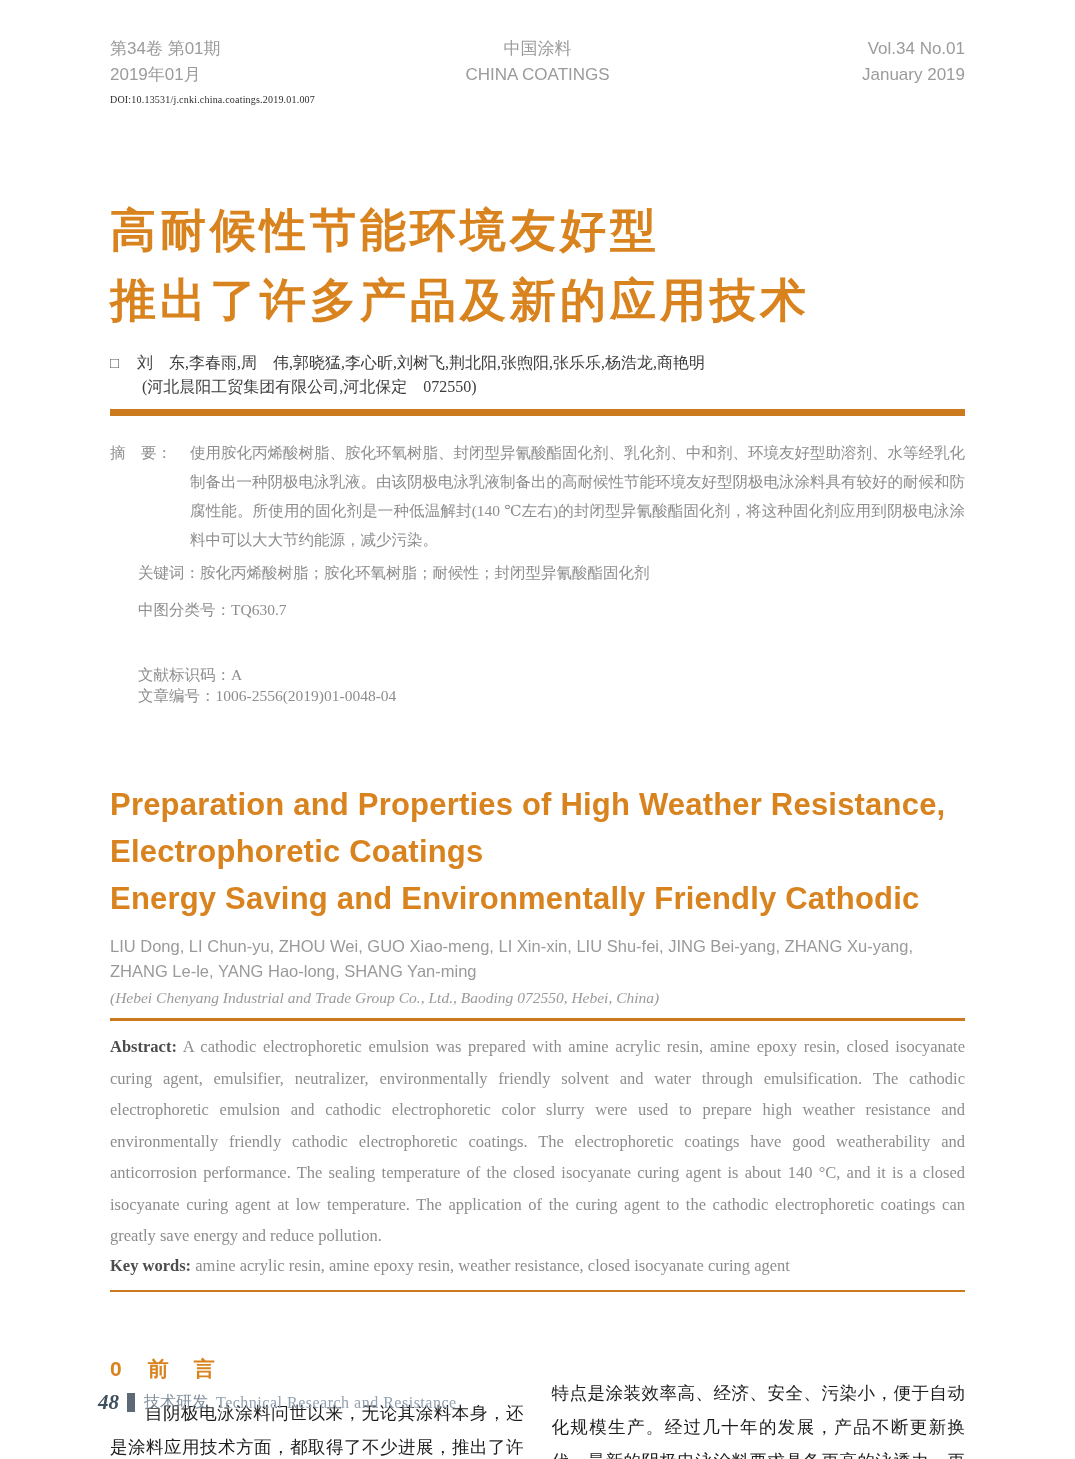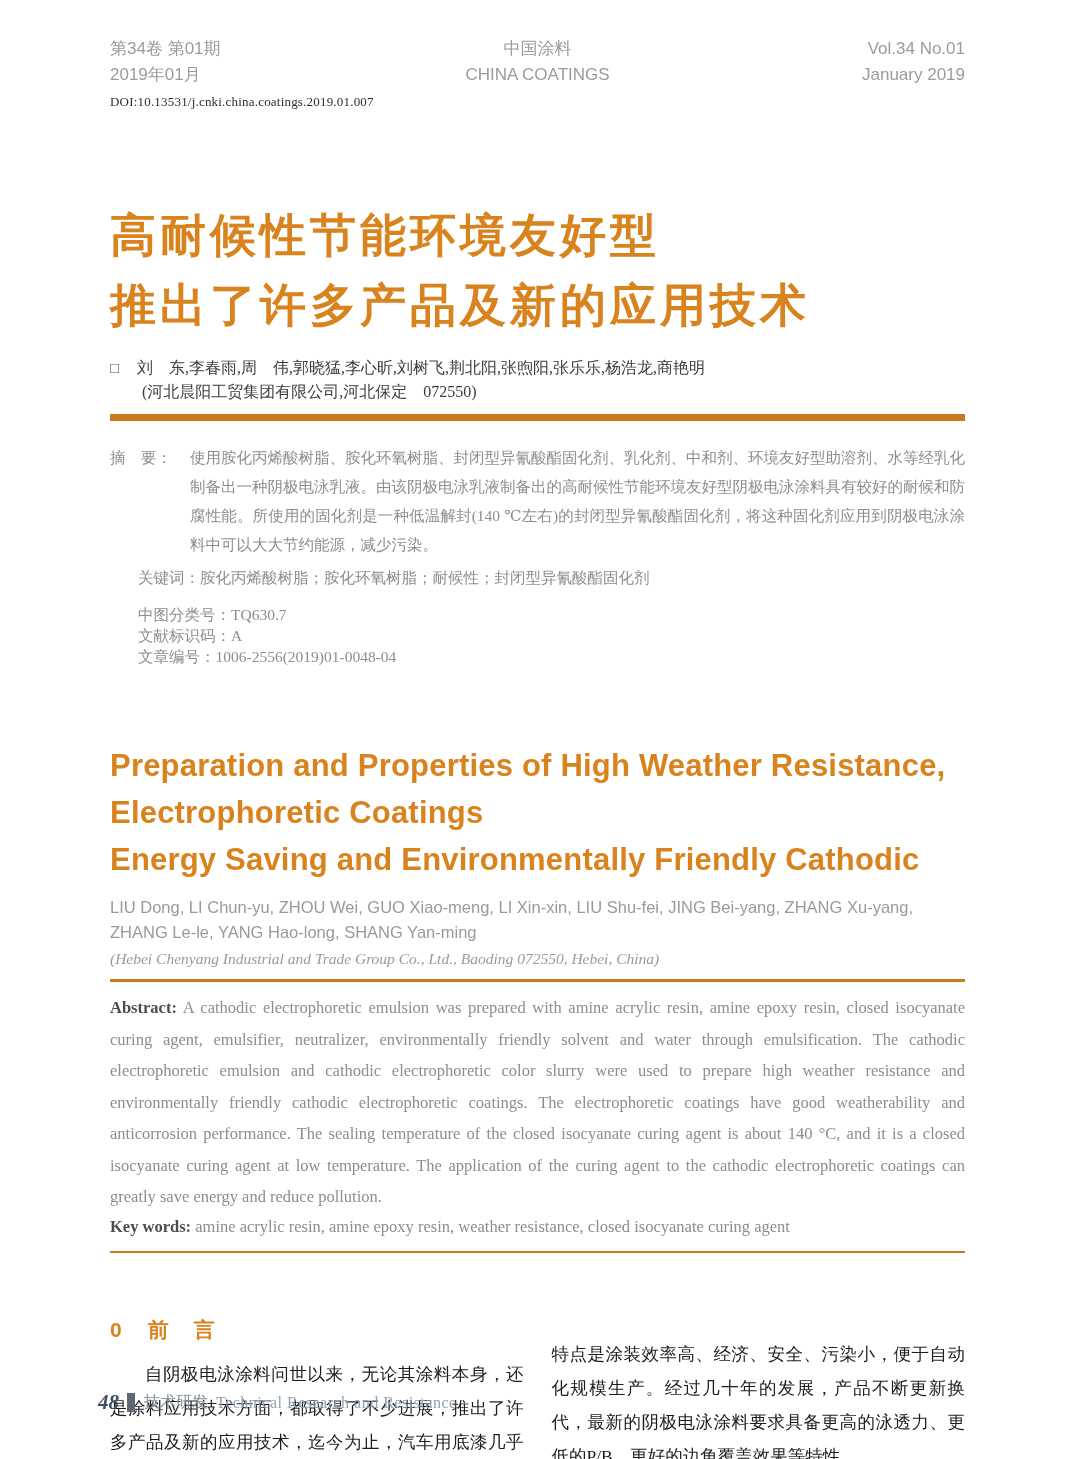--- a/index.html
+++ b/index.html
@@ -12,42 +12,42 @@
   }
   .content { padding:36px 110px 0 110px; }
 
   
   .jheader { display:flex; justify-content:space-between; align-items:flex-start;
     font-family:"Liberation Sans","DejaVu Sans",sans-serif;
     color:#9b9b9b; font-size:17px; line-height:26px; }
   .jheader .cell-left { text-align:left; width:280px; }
   .jheader .cell-center { text-align:center; flex:1; }
   .jheader .cell-right { text-align:right; width:280px; }
-  .doi { margin-top:6px; font-size:13px; color:#2e2e2e; letter-spacing:0.2px; }
+  .doi { margin-top:6px; font-size:10px; color:#2e2e2e; letter-spacing:0.2px; }
 
   
   .title-cn { margin-top:90px; color:#d9831f;
     font-family:"Liberation Sans","DejaVu Sans",sans-serif;
     font-weight:900; font-size:46px; line-height:70px; letter-spacing:4px; }
 
   
   .authors-cn { margin-top:16px; font-size:16px; color:#3d3d3d; line-height:24px; }
   .authors-cn .marker { margin-right:14px; color:#555; font-size:15px; }
   .affil-cn { margin-left:32px; font-size:16px; color:#3d3d3d; line-height:24px; }
 
   .rule-thick { margin-top:10px; height:7px; background:#cc7a1e; }
 
   
   .abs-cn { margin-top:22px; display:flex; color:#8d8d8d; font-size:15.5px; line-height:29px; }
   .abs-cn .label { flex:0 0 80px; }
   .abs-cn .text { flex:1; text-align:justify; }
   .kw-cn { margin-top:6px; margin-left:28px; color:#8d8d8d; font-size:15.5px; line-height:26px; }
   .class-row { margin-top:14px; margin-left:28px; display:flex; color:#8d8d8d; font-size:15.5px;flex-direction:column; }
   .class-row .c1 { width:315px; }
-  .class-row .c2 { width:225px; }
+  .class-row .c2 { width:225px;margin-top:44px; }
   .class-row .c3 { flex:1; }
 
   
   .title-en { margin-top:74px; color:#d9831f;
     font-family:"Liberation Sans","DejaVu Sans",sans-serif;
     font-weight:700; font-size:31px; line-height:47px; letter-spacing:0.2px; }
   .authors-en { margin-top:12px; font-family:"Liberation Sans","DejaVu Sans",sans-serif;
     color:#9a9a9a; font-size:16.5px; line-height:25px; }
   .affil-en { margin-top:2px; font-style:italic; color:#9a9a9a; font-size:15.5px; line-height:24px; }
   .rule-thin { margin-top:8px; height:3px; background:#cc7a1e; }

